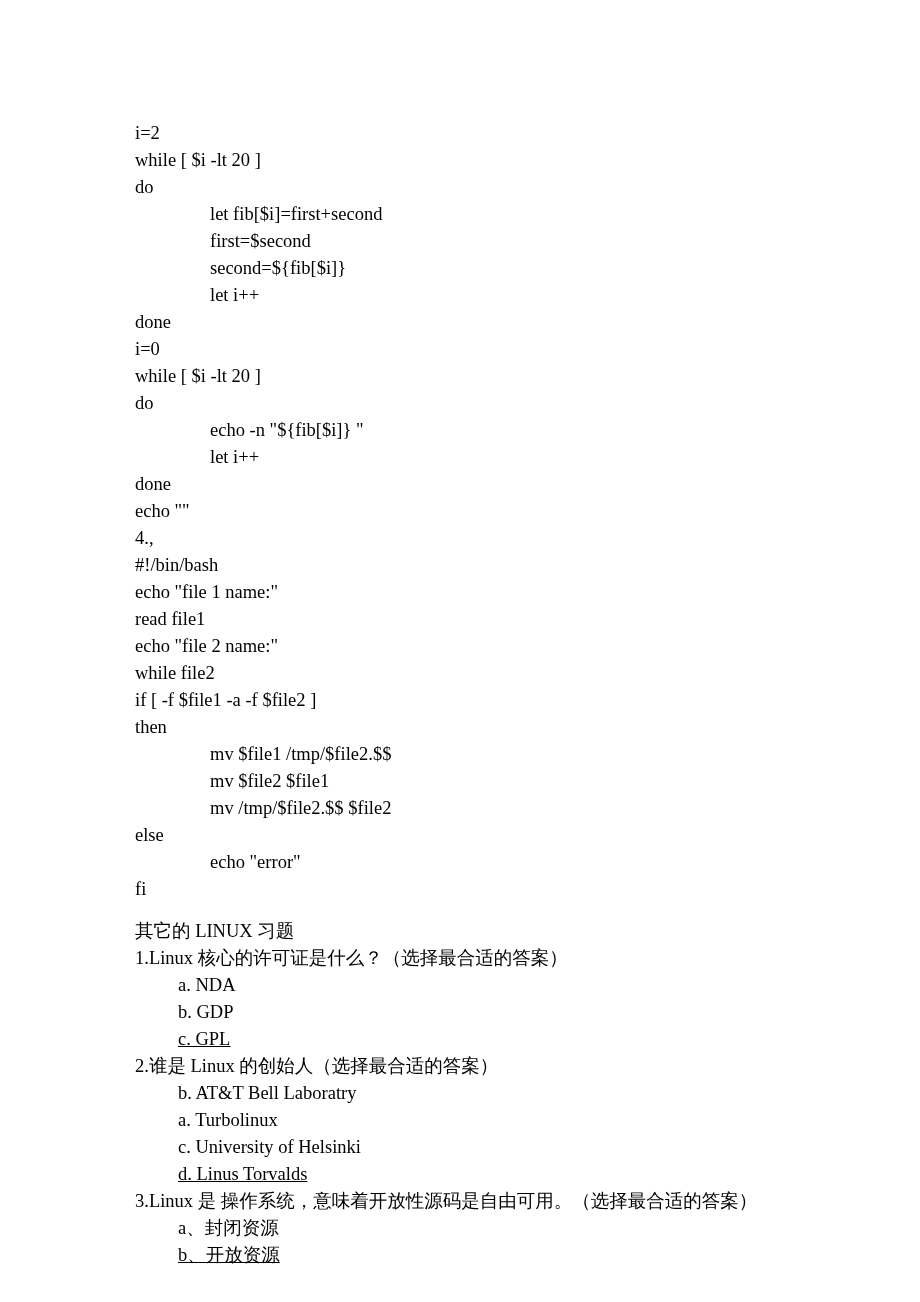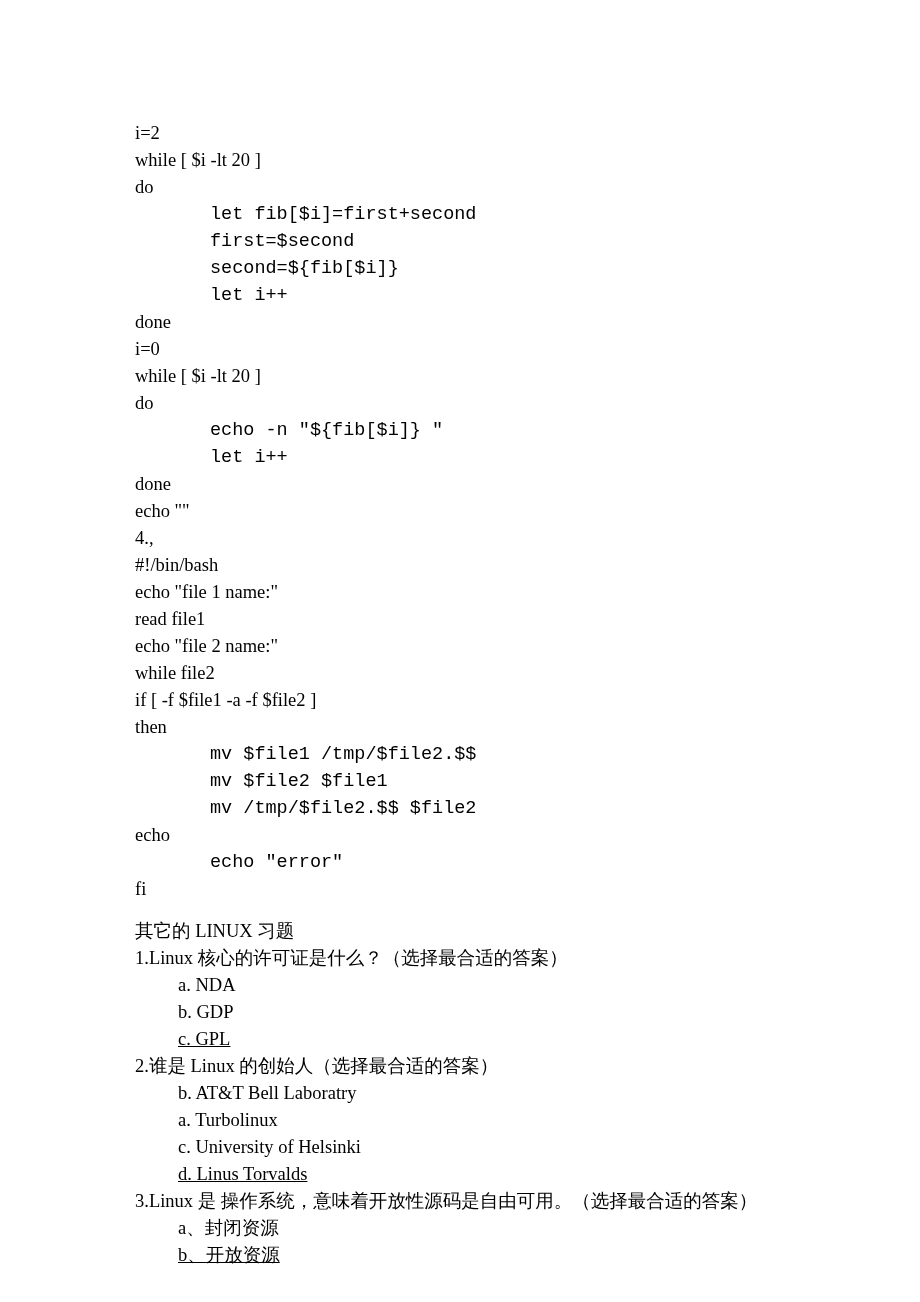--- a/index.html
+++ b/index.html
@@ -16,21 +16,20 @@
     font-size: 18.5px;
     line-height: 27px;
     color: #000000;
   }
   .code-line {
     white-space: pre;
     font-family: "Times New Roman", serif;
   }
   .indent {
     padding-left: 75px;
-    font-family: Liberation Mono, monospace;
   }
   .heading {
     font-family: "SimSun", serif;
     font-size: 18.5px;
     white-space: nowrap;
   }
   .heading .en {
     font-family: "Times New Roman", serif;
     text-align: center;
   }
@@ -70,21 +69,21 @@
   <div class="code-line">#!/bin/bash</div>
   <div class="code-line">echo "file 1 name:"</div>
   <div class="code-line">read file1</div>
   <div class="code-line">echo "file 2 name:"</div>
   <div class="code-line">while file2</div>
   <div class="code-line">if [ -f $file1 -a -f $file2 ]</div>
   <div class="code-line">then</div>
   <div class="code-line indent">mv $file1 /tmp/$file2.$$</div>
   <div class="code-line indent">mv $file2 $file1</div>
   <div class="code-line indent">mv /tmp/$file2.$$ $file2</div>
-  <div class="code-line">echo</div>
+  <div class="code-line">else</div>
   <div class="code-line indent">echo "error"</div>
   <div class="code-line">fi</div>
 
   <div style="height:15px"></div>
 
   <div class="heading">
     <span>其它的 </span><span class="en">LINUX </span><span>习题</span>
   </div>
 
   <div class="qline">1.Linux 核心的许可证是什么？（选择最合适的答案）</div>

